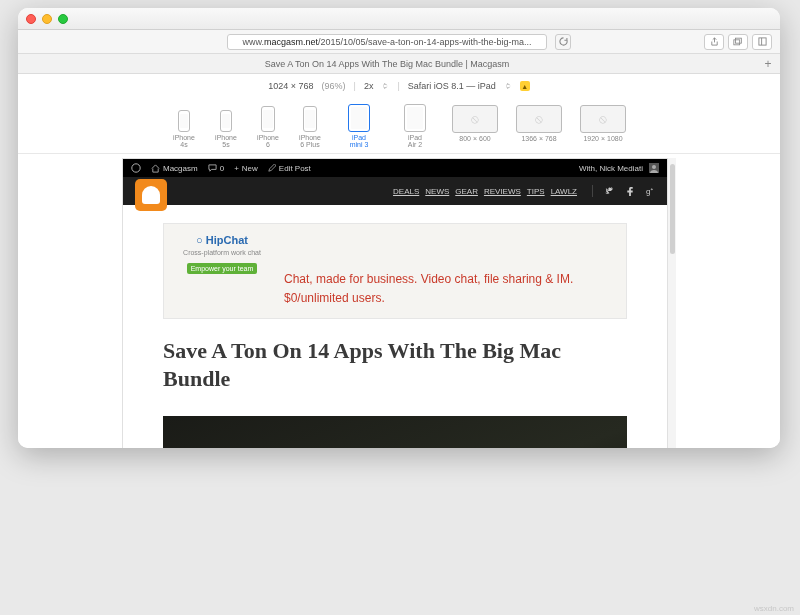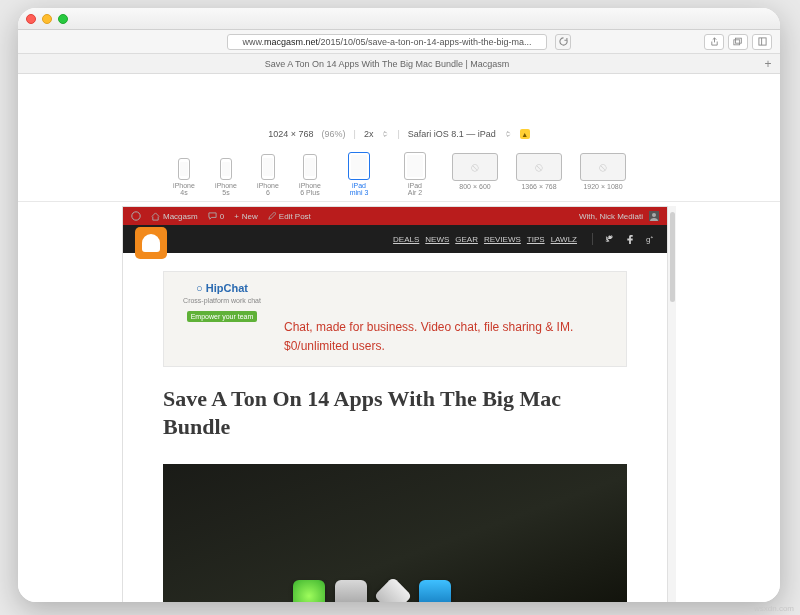--- a/index.html
+++ b/index.html
@@ -1,33 +1,33 @@
 <!DOCTYPE html>
 <html><head>
 <meta charset="utf-8">
 <style>
 * { margin: 0; padding: 0; box-sizing: border-box; font-family: -apple-system, "Helvetica Neue", Arial, sans-serif; }
 body { background: #e9e9e9; width: 800px; height: 615px; overflow: hidden; position: relative; }
-.window { position: absolute; left: 18px; top: 8px; width: 762px; height: 594px; background: #fff; border-radius: 18px; box-shadow: 0 8px 30px rgba(0,0,0,.25); overflow: hidden; display: flex; flex-direction: column; }
+.window { position: absolute; left: 18px; top: 8px; width: 762px; height: 440px; background: #fff; border-radius: 10px; box-shadow: 0 8px 30px rgba(0,0,0,.25); overflow: hidden; display: flex; flex-direction: column; }
 .titlebar { height: 22px; background: linear-gradient(#f9f9f9,#ececec); border-bottom: 1px solid #d0d0d0; display: flex; align-items: center; padding: 0 8px; }
 .traffic { display: flex; gap: 6px; }
 .light { width: 10px; height: 10px; border-radius: 50%; }
 .light.red { background: #ff5f57; border: .5px solid #e14139; }
 .light.yel { background: #ffbd2e; border: .5px solid #e0a022; }
 .light.grn { background: #28c940; border: .5px solid #1fa92f; }
 .toolbar { height: 24px; background: #f6f6f6; border-bottom: 1px solid #dcdcdc; display: flex; align-items: center; justify-content: center; gap: 4px; padding: 0 8px; position: relative; }
 .urlbar { flex: 0 0 320px; height: 16px; border: 1px solid #ccc; border-radius: 3px; background: #fff; font-size: 9px; color: #555; display: flex; align-items: center; justify-content: center; white-space: nowrap; overflow: hidden; }
 .url-primary { color: #222; }
 .reload { width: 16px; height: 16px; border: 1px solid #ccc; border-radius: 3px; display:flex; align-items:center; justify-content:center; margin-left:4px; }
 .tbar-right { position:absolute; right:8px; display:flex; gap:4px; }
 .tbtn { width: 20px; height: 16px; border: 1px solid #ccc; border-radius: 3px; background:#fff; display:flex; align-items:center; justify-content:center; }
 .tabbar { height: 20px; background:#f2f2f2; border-bottom:1px solid #dcdcdc; display:flex; align-items:center; }
 .tab { flex:1; text-align:center; font-size:9px; color:#666; line-height:20px; white-space:nowrap; overflow:hidden; }
 .tab-plus { width:24px; text-align:center; color:#888; font-size:12px; }
-.resp-controls { height:24px; display:flex; align-items:center; justify-content:center; gap:8px; font-size:9px; color:#555;margin-top:48px; }
+.resp-controls { height:24px; display:flex; align-items:center; justify-content:center; gap:8px; font-size:9px; color:#555; }
 .resp-controls .sep { color:#ccc; }
 .resp-controls .dim { font-weight:500; }
 .resp-controls .pct { color:#999; }
 .resp-controls .warn { background:#ffcf33; border-radius:2px; width:10px; height:10px; display:inline-flex; align-items:center; justify-content:center; font-size:7px; color:#7a5b00;}
 .device-row-wrap { height:56px; display:flex; align-items:flex-end; justify-content:center; padding-bottom:4px; border-bottom:1px solid #e8e8e8; }
 .device-row { display:flex; gap:8px; align-items:flex-end; }
 .device { display:flex; flex-direction:column; align-items:center; width:34px; }
 .device.wide { width:48px; }
 .device.custom { width:56px; }
 .dev-ico { border:1px solid #bbb; border-radius:3px; background:#fff; display:flex; align-items:center; justify-content:center; }
@@ -37,21 +37,21 @@
 .dev-ico.custom { width:46px; height:28px; background:#f4f4f4; color:#ccc; font-size:12px; }
 .dev-screen { background:#fafafa; border-radius:1px; }
 .dev-ico.phone .dev-screen { width:8px; height:14px; }
 .dev-ico.phonebig .dev-screen { width:10px; height:18px; }
 .dev-ico.tablet .dev-screen { width:16px; height:22px; }
 .device.selected .dev-ico { border-color:#2277ee; }
 .device.selected .dev-label { color:#2277ee; }
 .dev-label { font-size:7px; color:#888; text-align:center; line-height:1.1; margin-top:2px; min-height:14px; }
 .preview-area { flex:1; background:#fff; display:flex; justify-content:center; overflow:hidden; padding-top:4px; }
 .page { width:546px; height:440px; border:1px solid #e0e0e0; background:#fff; overflow:hidden; position:relative; display:flex; flex-direction:column; }
-.wp-bar { height:18px; background:#b91c1c; color:#ccc; font-size:8px; display:flex; align-items:center; padding:0 8px; gap:10px; }
+.wp-bar { height:18px; background:#000000; color:#ccc; font-size:8px; display:flex; align-items:center; padding:0 8px; gap:10px; }
 .wp-bar .wp-right { margin-left:auto; display:flex; align-items:center; gap:6px; }
 .wp-item { display:flex; align-items:center; gap:3px; }
 .wp-bar svg { display:block; }
 .site-hdr { height:28px; background:#1e1e1e; display:flex; align-items:center; padding:0 12px; gap:12px; justify-content:flex-end; font-size:8px; color:#ccc;text-decoration:underline; }
 .logo { width:32px; height:32px; background:#f28a1c; border-radius:5px; margin-right:auto; position:relative; top:4px; display:flex; align-items:center; justify-content:center; }
 .logo::after { content:""; width:18px; height:18px; background:#fff; border-radius:9px 9px 3px 3px; position:relative; }
 .nav-item { padding:2px 3px; cursor:pointer; }
 .nav-sep { width:1px; height:12px; background:#444; }
 .content { padding:18px 40px 0 40px; }
 .adv-lbl { font-size:10px; color:#666; margin-bottom:6px; }

